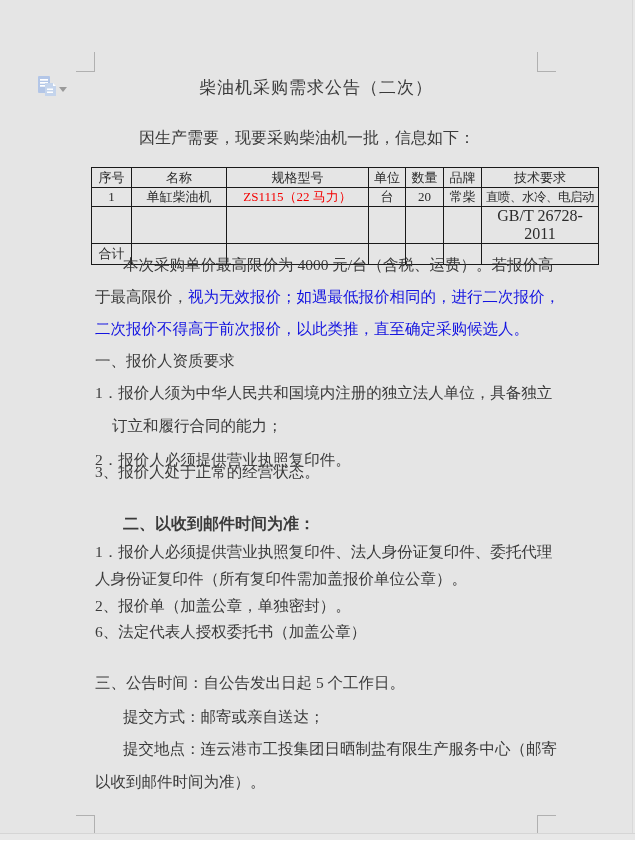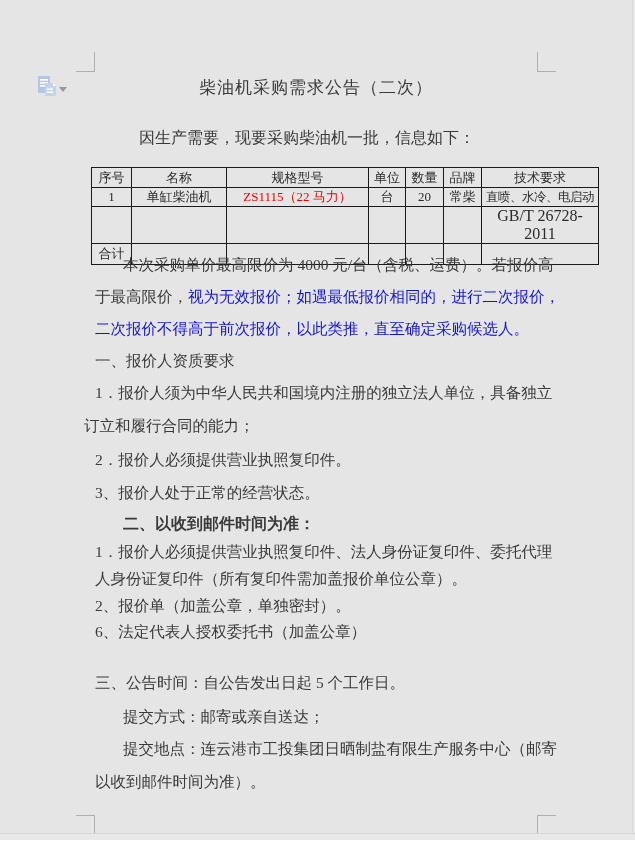--- a/index.html
+++ b/index.html
@@ -122,23 +122,23 @@
     </tr>
   </tbody>
     </table>
 
   <div class="ln indent" style="top:255px">本次采购单价最高限价为 4000 元/台（含税、运费）。若报价高</div>
   <div class="ln" style="left:95px; top:287px"><span>于最高限价，</span><span class="blue">视为无效报价；如遇最低报价相同的，进行二次报价，</span></div>
   <div class="ln blue" style="left:95px; top:319px">二次报价不得高于前次报价，以此类推，直至确定采购候选人。</div>
 
   <div class="ln" style="left:95px; top:351px">一、报价人资质要求</div>
   <div class="ln" style="left:95px; top:383px">1．报价人须为中华人民共和国境内注册的独立法人单位，具备独立</div>
-  <div class="ln" style="left:84px; top:416px">订立和履行合同的能力；</div>
+  <div class="ln" style="left:112px; top:416px">订立和履行合同的能力；</div>
   <div class="ln" style="left:95px; top:450px">2．报价人必须提供营业执照复印件。</div>
-  <div class="ln" style="left:95px; top:483px">3、报价人处于正常的经营状态。</div>
+  <div class="ln" style="left:95px; top:462px">3、报价人处于正常的经营状态。</div>
 
   <div class="ln bold" style="left:123px; top:514px; font-size:16px">二、以收到邮件时间为准：</div>
   <div class="ln" style="left:95px; top:542px">1．报价人必须提供营业执照复印件、法人身份证复印件、委托代理</div>
   <div class="ln" style="left:95px; top:569px">人身份证复印件（所有复印件需加盖报价单位公章）。</div>
   <div class="ln" style="left:95px; top:596px">2、报价单（加盖公章，单独密封）。</div>
   <div class="ln" style="left:95px; top:622px">6、法定代表人授权委托书（加盖公章）</div>
 
   <div class="ln" style="left:95px; top:673px">三、公告时间：自公告发出日起 5 个工作日。</div>
   <div class="ln indent" style="top:707px">提交方式：邮寄或亲自送达；</div>
   <div class="ln indent" style="top:739px">提交地点：连云港市工投集团日晒制盐有限生产服务中心（邮寄</div>

